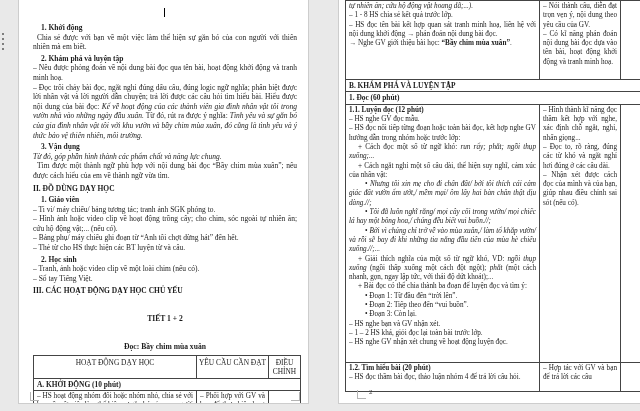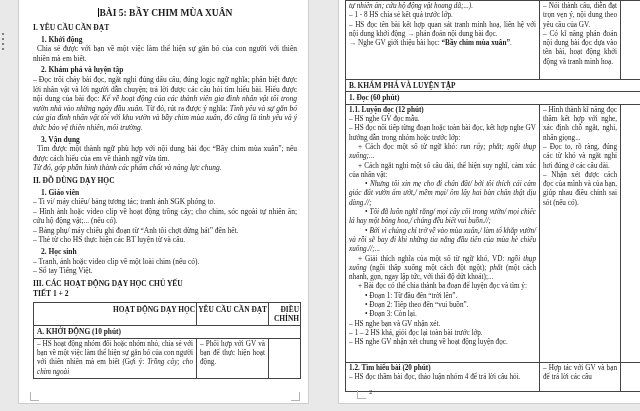--- a/index.html
+++ b/index.html
@@ -13,25 +13,25 @@
   .caret{display:inline-block;width:1px;height:9px;background:#000;vertical-align:-1px;margin-right:1px;}
   .para{font-size:7.5px;line-height:9.6px;text-align:justify;}
   .para span.b{font-weight:bold;}
   .para span.i{font-style:italic;}
   .para span.bi{font-weight:bold;}
   .h1{font-weight:bold;margin-top:3px;text-align:left;}
   .h2{font-weight:bold;text-indent:8px;margin-top:2px;text-align:left;}
   .ind0{text-indent:4px;}
   .ind{text-indent:9px;}
   .ind2{text-indent:16px;}
-  .centerb{text-align:left;font-weight:bold;font-size:7.6px;line-height:9.8px;margin-top:1px;}
+  .centerb{text-align:center;font-weight:bold;font-size:7.6px;line-height:9.8px;margin-top:18px;}
   table{border-collapse:collapse;table-layout:fixed;}
   td,th{border:1px solid #444;vertical-align:top;padding:1px 3px;overflow:hidden;}
   .t1{width:267px;margin-top:3px;}
-  .t1 th{font-size:7.4px;line-height:9px;text-align:right;font-weight:bold;padding:2px 1px;}
+  .t1 th{font-size:7.4px;line-height:9px;text-align:center;font-weight:normal;padding:2px 1px;}
   .t1 .para,.t2 .para{font-size:7.2px;line-height:9.3px;}
   .section-row{font-weight:bold;font-size:7.4px;line-height:9.4px;text-align:left;padding:1px 3px;margin-top:38px;}
   .t2{position:absolute;left:6px;top:0;width:304px;}
   .t2 td{border-top-width:0.5px;}
   .pagenum{position:absolute;left:30px;top:388px;font-size:7px;color:#333;}
   .corner{position:absolute;width:8px;height:8px;}
   .corner.bl{border-left:1px solid #b4b4b4;border-bottom:1px solid #b4b4b4;}
   .corner.br{border-right:1px solid #b4b4b4;border-bottom:1px solid #b4b4b4;}
   .drag-dots{position:absolute;left:2px;top:33px;width:4px;display:flex;flex-direction:column;gap:3px;cursor:grab;}
   .drag-dots i{width:2px;height:2px;border-radius:50%;background:#5a5a5a;}
@@ -44,43 +44,44 @@
   <div class="drag-dots">
     <i></i>
       <i></i>
       <i></i>
       <i></i>
   </div>
 
   <div class="page page1">
     <div class="p1-inner">
       <div class="title-line">
-        <span class="caret"></span><span>BÀI 5: BẦY CHIM MÙA XUÂN</span>
+        <span class="caret"></span>
       </div>
       <div>
-          <div class="para h1"><span class="b">I. YÊU CẦU CẦN ĐẠT</span></div>
           <div class="para h2"><span class="b">1. Khởi động</span></div>
           <div class="para ind0"><span>Chia sẻ được với bạn về một việc làm thể hiện sự gắn bó của con người với thiên nhiên mà em biết.</span></div>
           <div class="para h2"><span class="b">2. Khám phá và luyện tập</span></div>
+          <div class="para"><span>– Nêu được phỏng đoán về nội dung bài đọc qua tên bài, hoạt động khởi động và tranh minh hoạ.</span></div>
           <div class="para"><span>– Đọc trôi chảy bài đọc, ngắt nghỉ đúng dấu câu, đúng logic ngữ nghĩa; phân biệt được lời nhân vật và lời người dẫn chuyện; trả lời được các câu hỏi tìm hiểu bài. Hiểu được nội dung của bài đọc: </span><span class="i">Kể về hoạt động của các thành viên gia đình nhân vật tôi trong vườn nhà vào những ngày đầu xuân.</span><span> Từ đó, rút ra được ý nghĩa: </span><span class="i">Tình yêu và sự gắn bó của gia đình nhân vật tôi với khu vườn và bầy chim mùa xuân, đó cũng là tình yêu và ý thức bảo vệ thiên nhiên, môi trường.</span></div>
           <div class="para h2"><span class="b">3. Vận dụng</span></div>
+          <div class="para"><span class="i">Từ đó, góp phần hình thành các phẩm chất và năng lực chung.</span></div>
           <div class="para ind0"><span>Tìm được một thành ngữ phù hợp với nội dung bài đọc “Bầy chim mùa xuân”; nêu được cách hiểu của em về thành ngữ vừa tìm.</span></div>
-          <div class="para"><span class="i">Từ đó, góp phần hình thành các phẩm chất và năng lực chung.</span></div>
           <div class="para h1"><span class="b">II. ĐỒ DÙNG DẠY HỌC</span></div>
           <div class="para h2"><span class="b">1. Giáo viên</span></div>
           <div class="para"><span>– Ti vi/ máy chiếu/ bảng tương tác; tranh ảnh SGK phóng to.</span></div>
           <div class="para"><span>– Hình ảnh hoặc video clip về hoạt động trồng cây; cho chim, sóc ngoài tự nhiên ăn; cứu hộ động vật;... (nếu có).</span></div>
           <div class="para"><span>– Bảng phụ/ máy chiếu ghi đoạn từ “Anh tôi chợt dừng hát” đến hết.</span></div>
           <div class="para"><span>– Thẻ từ cho HS thực hiện các BT luyện từ và câu.</span></div>
           <div class="para h2"><span class="b">2. Học sinh</span></div>
           <div class="para"><span>– Tranh, ảnh hoặc video clip về một loài chim (nếu có).</span></div>
           <div class="para"><span>– Sổ tay Tiếng Việt.</span></div>
           <div class="para h1"><span class="b">III. CÁC HOẠT ĐỘNG DẠY HỌC CHỦ YẾU</span></div>
         </div>
       <div class="centerb">TIẾT 1 + 2</div>
+      <div class="centerb">Đọc: Bầy chim mùa xuân</div>
       <table class="t1">
         <colgroup>
             <col style="width:163px">
             <col style="width:72px">
             <col style="width:32px">
           </colgroup>
         <tbody>
             <tr>
           <th>HOẠT ĐỘNG DẠY HỌC</th>
           <th>YÊU CẦU CẦN ĐẠT</th>

